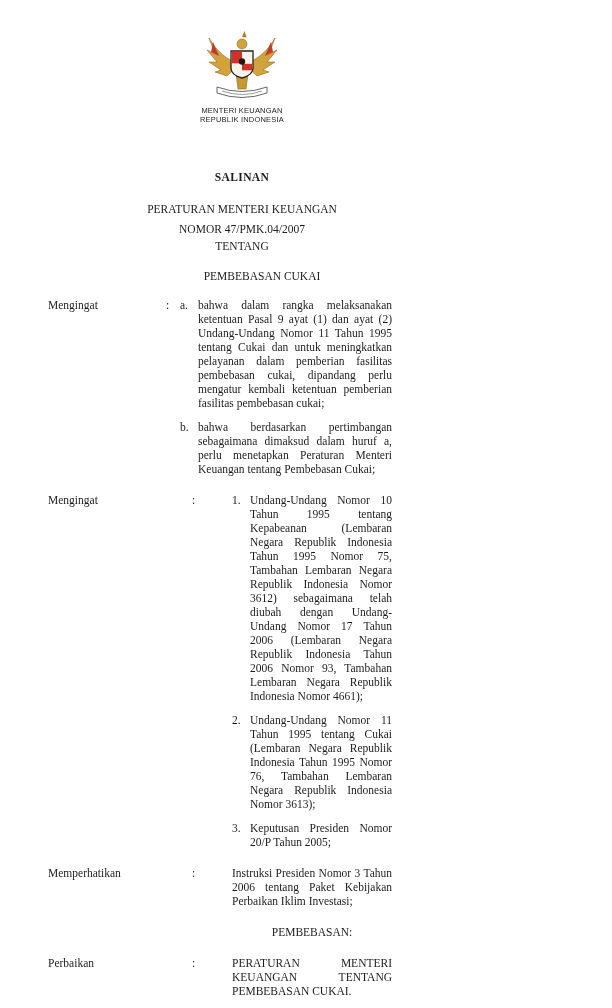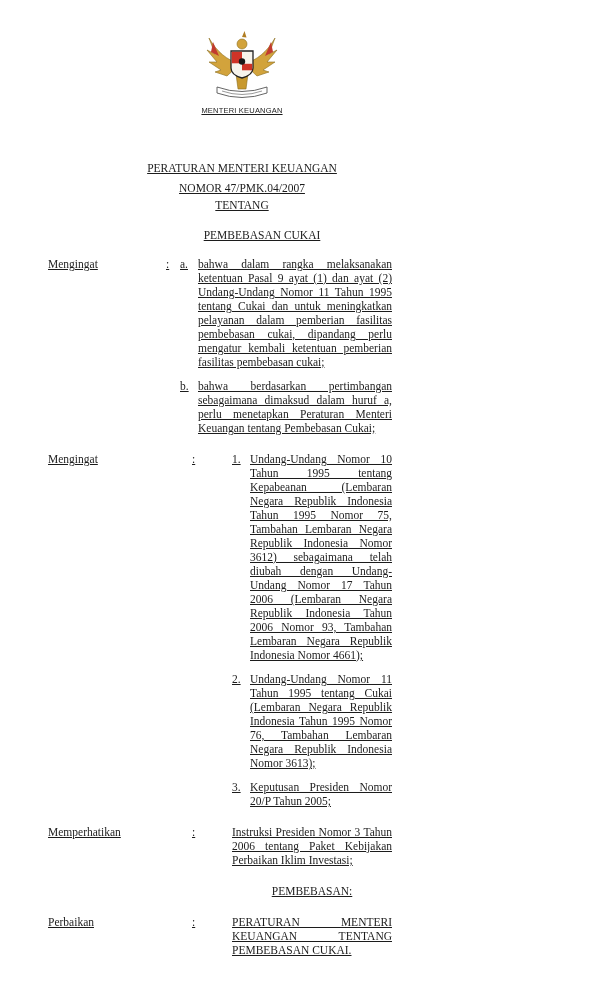--- a/index.html
+++ b/index.html
@@ -6,42 +6,41 @@
   html, body { background: #ffffff; }
   .page {
     width: 484px;
     height: 1008px;
     background: #ffffff;
     font-family: "Liberation Serif", serif;
     color: #1c1c1c;
     position: relative;
     padding-top: 30px;
     overflow: hidden;
-    text-decoration: underline;
   }
   
   .emblem-wrap { text-align: center; }
   .emblem-wrap svg { display: inline-block; }
   .ministry {
     font-family: "Liberation Sans", sans-serif;
     font-size: 7.5px;
     line-height: 9px;
     letter-spacing: 0.2px;
     color: #222;
     margin-top: 2px;
   }
   
   .titles {
     text-align: center;
     margin-top: 46px;
     font-size: 11.5px;
     line-height: 14px;
   }
   .t-salinan { font-weight: bold; letter-spacing: 0.4px; }
-  .t-reg { margin-top: 0; text-align: center; }
+  .t-reg { margin-top: 18px; text-align: center; }
   .t-num { margin-top: 6px; }
   .t-tentang { margin-top: 3px; }
   .t-subject { margin-top: 16px; padding-left: 40px; }
   .t-issuer { margin-top: 16px; }
   
   .doc-body {
     margin: 15px 92px 0 48px;
     font-size: 11.5px;
     line-height: 14px;
   }
@@ -84,24 +83,26 @@
       <path d="M26 21 h22 v17 q0 7 -11 10 q-11 -3 -11 -10 Z" fill="#f7f4ec" stroke="#222" stroke-width="1.3"></path>
       <rect x="26.8" y="21.8" width="10.2" height="11.5" fill="#cf3327"></rect>
       <rect x="37" y="33.8" width="10.2" height="6.5" fill="#cf3327"></rect>
       <circle cx="37" cy="31.5" r="3.2" fill="#1a1a1a"></circle>
 
       <path d="M12 57 Q37 66 62 57 L62 63 Q37 72 12 63 Z" fill="#ffffff" stroke="#555" stroke-width="0.9"></path>
       <path d="M17 61 Q37 68 57 61" stroke="#9a9a9a" stroke-width="1" fill="none"></path>
     </svg>
     <div class="ministry">
       <div>MENTERI KEUANGAN</div>
+      <div>REPUBLIK INDONESIA</div>
     </div>
   </header>
 
   <section class="titles">
+    <div class="t-salinan">SALINAN</div>
     <div class="t-reg">PERATURAN MENTERI KEUANGAN</div>
     <div class="t-num">NOMOR 47/PMK.04/2007</div>
     <div class="t-tentang">TENTANG</div>
     <div class="t-subject">PEMBEBASAN CUKAI</div>
   </section>
 
   <main class="doc-body">
 
     <div class="row">
       <div class="label">Mengingat</div>

